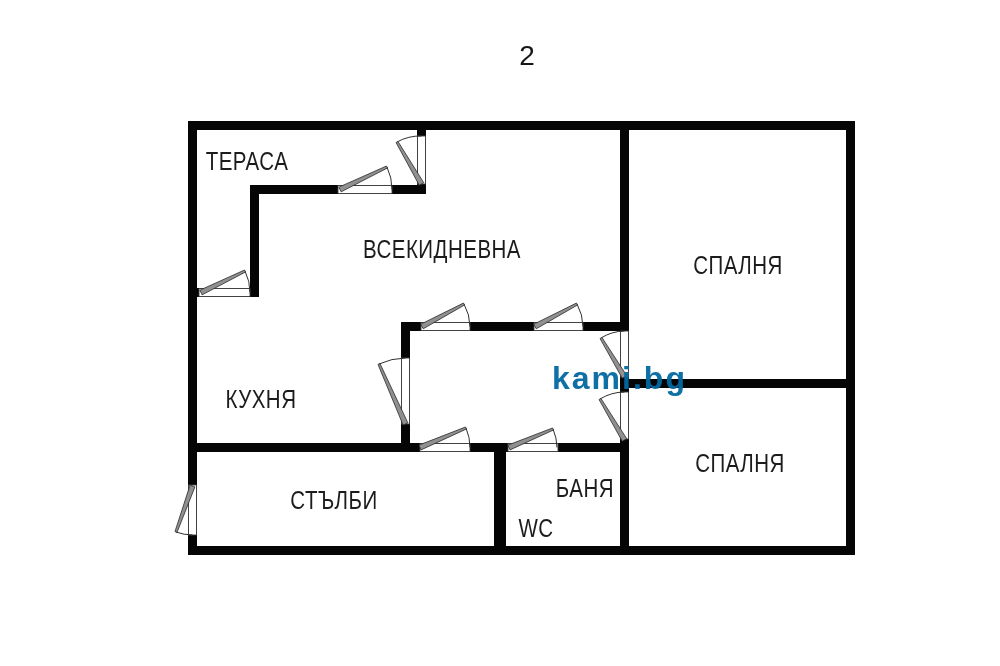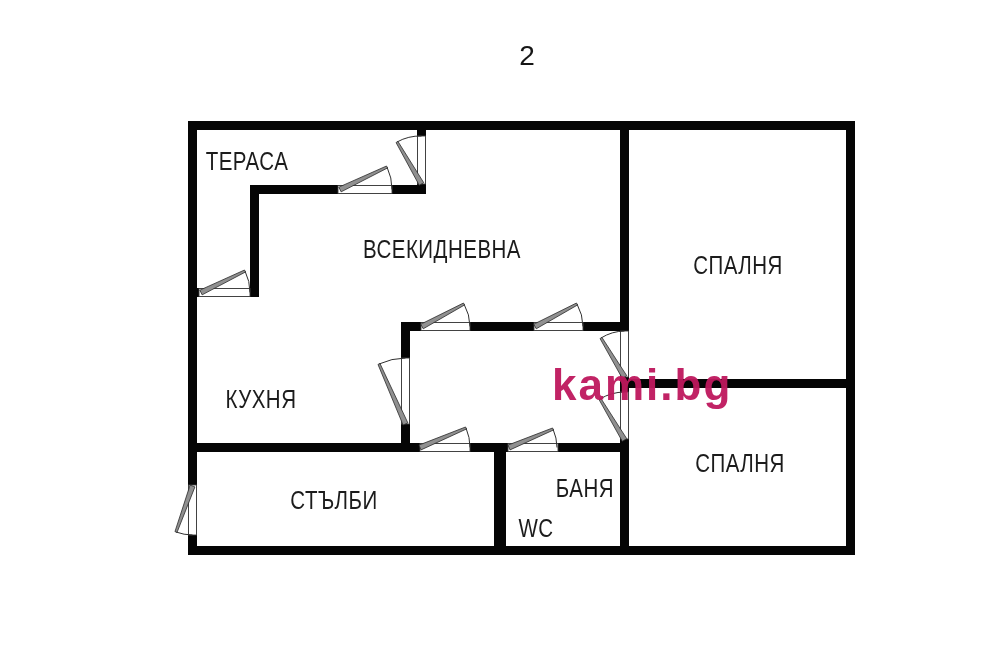--- a/index.html
+++ b/index.html
@@ -23,24 +23,24 @@
   .page-number{
     position:absolute;
     transform:translate(-50%,-50%);
     font-size:28px;
     color:#161616;
     z-index:4;
   }
   .watermark{
     position:absolute;
     left:552px;top:360px;
-    font-size:44px;
+    font-size:32px;
     font-weight:bold;
     letter-spacing:2px;
-    color:#be185d;
+    color:#0369a1;
     opacity:0.95;
     z-index:6;
     white-space:nowrap;
   }
 </style>
 </head>
 <body>
 
 <div id="canvas">
 

